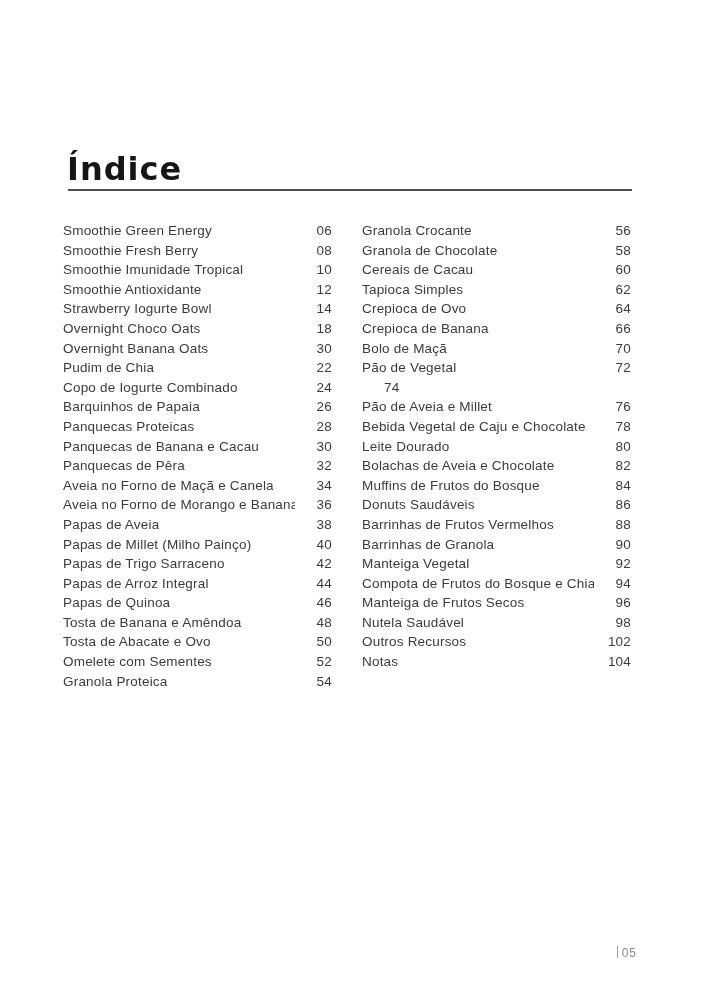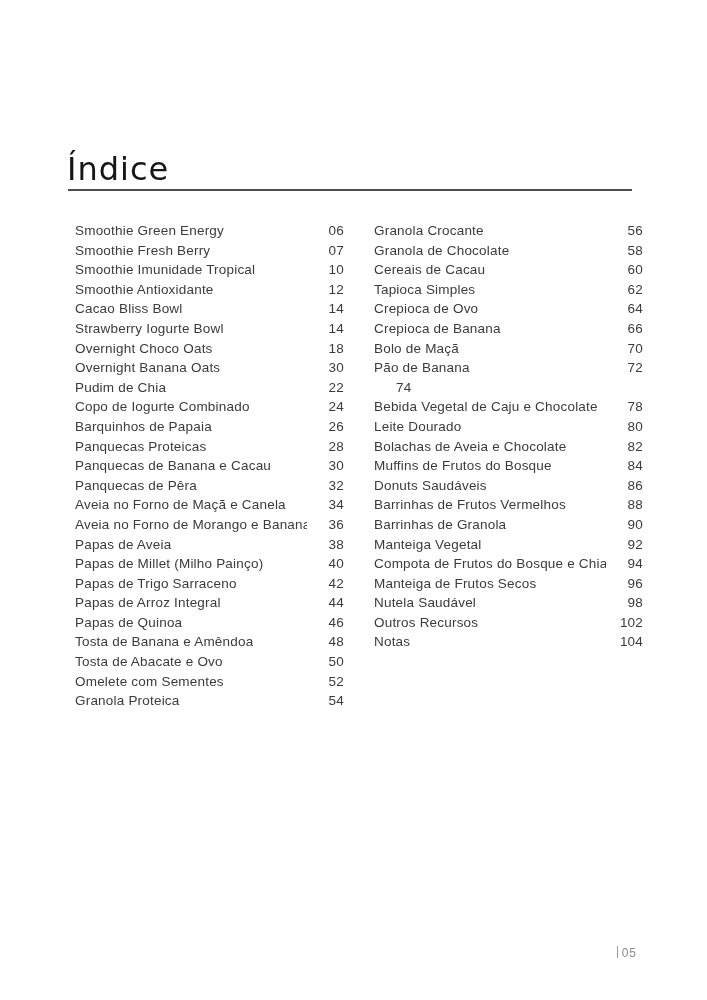--- a/index.html
+++ b/index.html
@@ -14,36 +14,36 @@
     background: #ffffff;
     overflow: hidden;
     font-family: "Liberation Sans", sans-serif;
   }
   .page-title {
     position: absolute;
     left: 67px;
     top: 129px;
     font-family: "DejaVu Sans", sans-serif;
     font-size: 32px;
-    font-weight: 400;
+    font-weight: 700;
     letter-spacing: 1px;
     color: #161616;
     line-height: 1.2;
   }
   .title-rule {
     position: absolute;
     left: 68px;
     top: 189px;
     width: 564px;
     height: 1.5px;
     background: #4d4d4d;
   }
   .toc {
     position: absolute;
-    left: 75px;
+    left: 63px;
     top: 221px;
     width: 568px;
     display: flex;
     gap: 30px;
   }
   .toc-col {
     flex: 1;
     min-width: 0;
   }
   .toc-row {
@@ -92,35 +92,31 @@
   <div class="title-rule"></div>
 
   <div class="toc">
     <div class="toc-col" id="toc-col-0">
         <div class="toc-row">
           <span class="toc-label">Smoothie Green Energy</span>
           <span class="toc-page">06</span>
         </div>
         <div class="toc-row">
           <span class="toc-label">Smoothie Fresh Berry</span>
-          <span class="toc-page">07</span>
+          <span class="toc-page">08</span>
         </div>
         <div class="toc-row">
           <span class="toc-label">Smoothie Imunidade Tropical</span>
           <span class="toc-page">10</span>
         </div>
         <div class="toc-row">
           <span class="toc-label">Smoothie Antioxidante</span>
           <span class="toc-page">12</span>
         </div>
         <div class="toc-row">
-          <span class="toc-label">Cacao Bliss Bowl</span>
-          <span class="toc-page">14</span>
-        </div>
-        <div class="toc-row">
           <span class="toc-label">Strawberry Iogurte Bowl</span>
           <span class="toc-page">14</span>
         </div>
         <div class="toc-row">
           <span class="toc-label">Overnight Choco Oats</span>
           <span class="toc-page">18</span>
         </div>
         <div class="toc-row">
           <span class="toc-label">Overnight Banana Oats</span>
           <span class="toc-page">30</span>
@@ -217,25 +213,29 @@
         </div>
         <div class="toc-row">
           <span class="toc-label">Crepioca de Banana</span>
           <span class="toc-page">66</span>
         </div>
         <div class="toc-row">
           <span class="toc-label">Bolo de Maçã</span>
           <span class="toc-page">70</span>
         </div>
         <div class="toc-row">
-          <span class="toc-label">Pão de Banana</span>
+          <span class="toc-label">Pão de Vegetal</span>
           <span class="toc-page">72</span>
         </div>
         <div class="toc-row">
           <span class="toc-page">74</span>
+        </div>
+        <div class="toc-row">
+          <span class="toc-label">Pão de Aveia e Millet</span>
+          <span class="toc-page">76</span>
         </div>
         <div class="toc-row">
           <span class="toc-label">Bebida Vegetal de Caju e Chocolate</span>
           <span class="toc-page">78</span>
         </div>
         <div class="toc-row">
           <span class="toc-label">Leite Dourado</span>
           <span class="toc-page">80</span>
         </div>
         <div class="toc-row">

